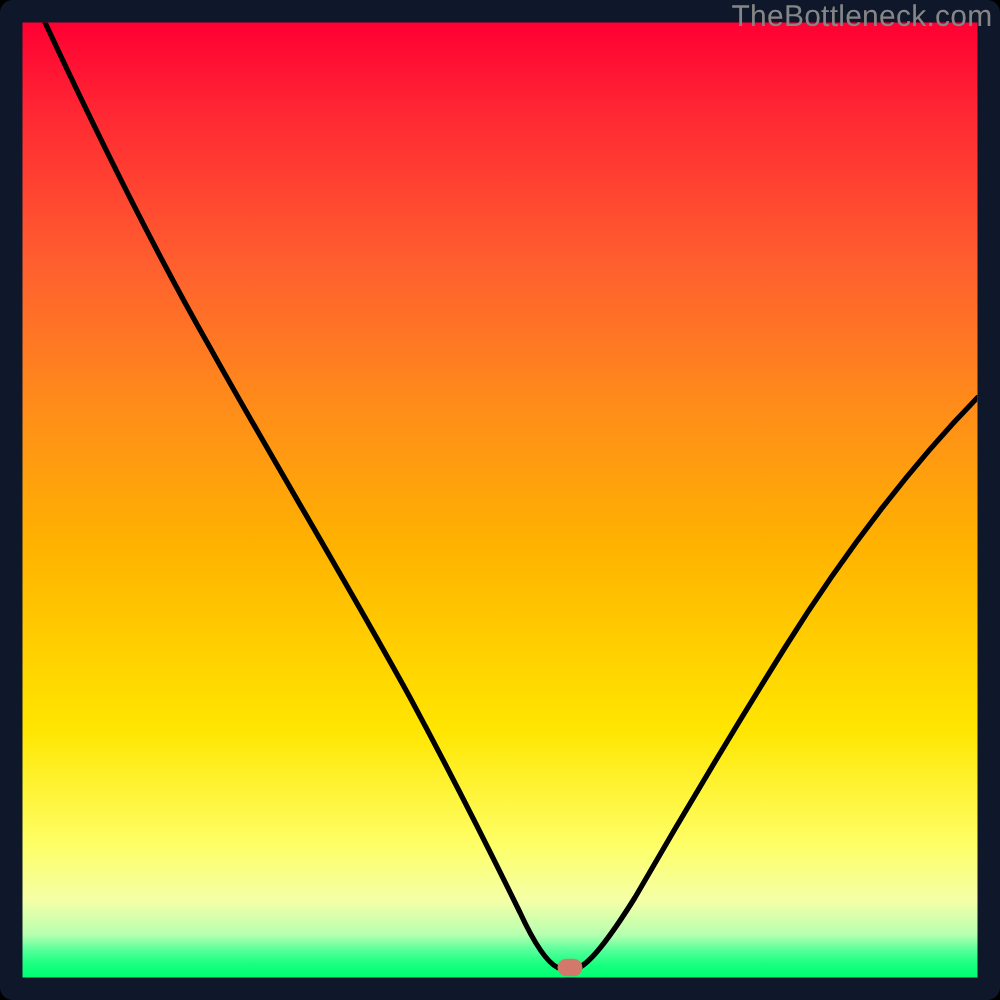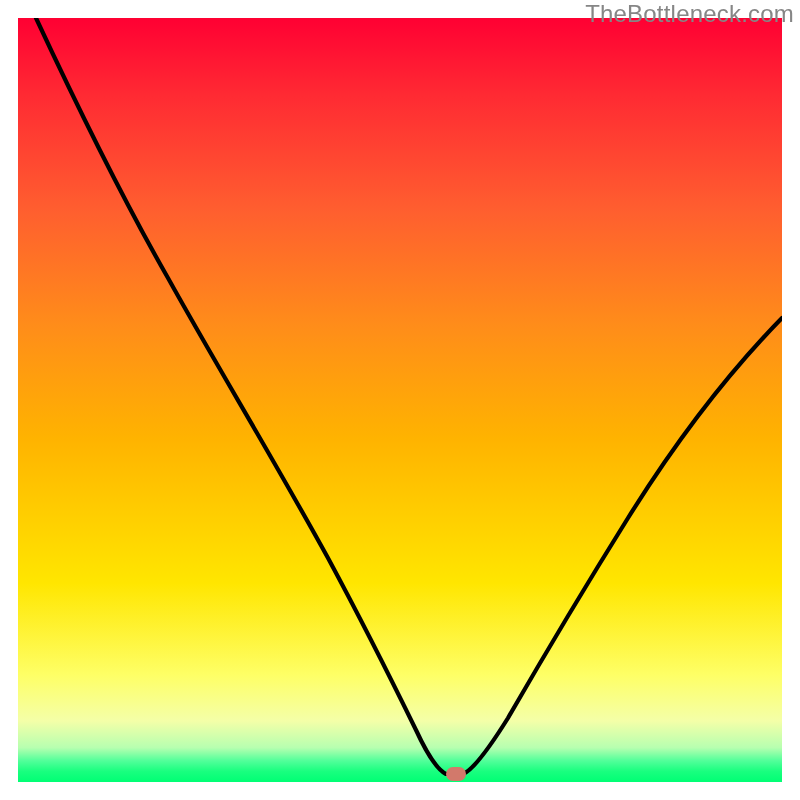--- a/index.html
+++ b/index.html
@@ -10,21 +10,22 @@
     background: #000;
     overflow: hidden;
     font-family: Arial, Helvetica, sans-serif;
   }
   .frame {
     position: absolute;
     left: 0;
     top: 0;
     width: 800px;
     height: 800px;
-    background: #ffffff;
+    background: #0f172a;
+    border-radius: 10px;
   }
   .plot-area {
     position: absolute;
     left: 18px;
     top: 18px;
     width: 764px;
     height: 764px;
     
     background: linear-gradient(
       to bottom,

